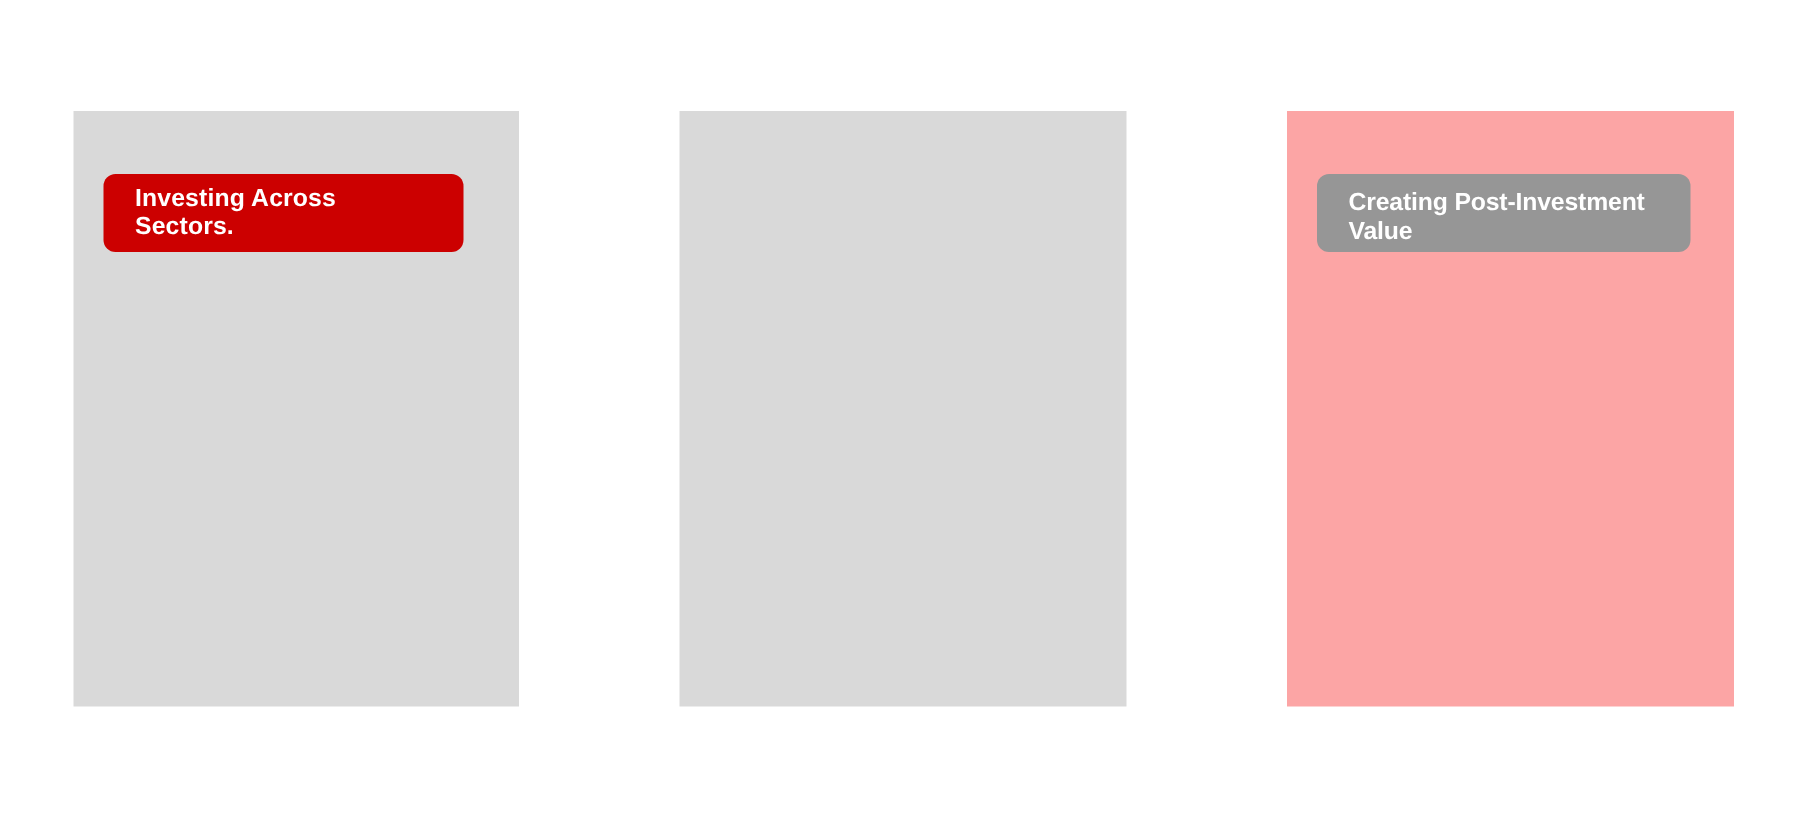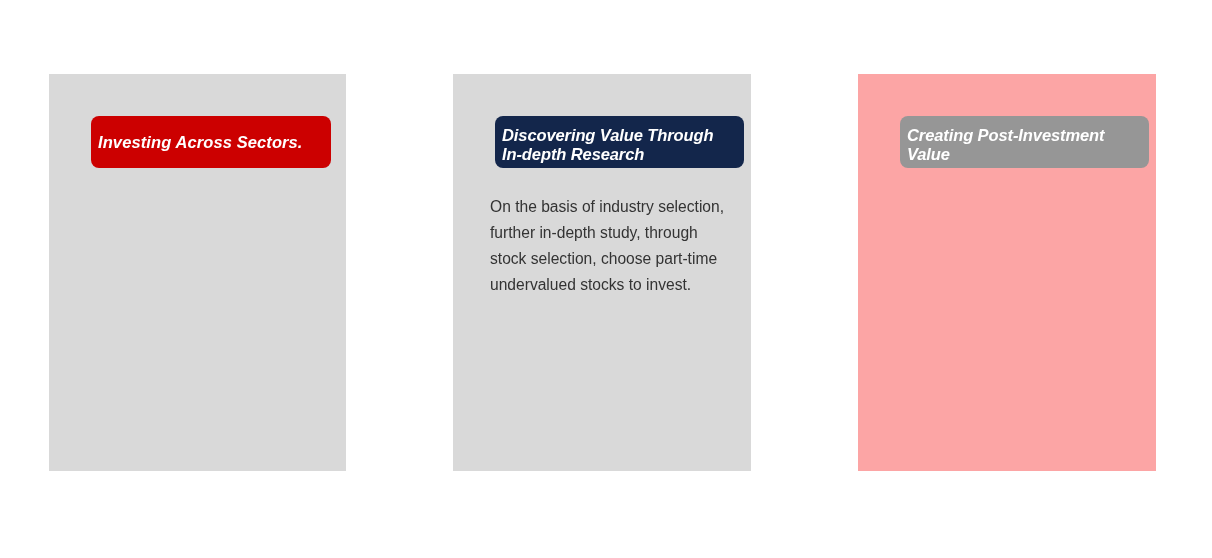--- a/index.html
+++ b/index.html
@@ -34,29 +34,28 @@
   }
 
   .card.card-1 { left: 49px;  width: 297px; }
   .card.card-2 { left: 453px; width: 298px; }
   .card.card-3 { left: 858px; width: 298px; }
 
   
   .card-badge {
     position: absolute;
     top: 42px;
-    left: 42px;
+    left: 20px;
     width: 240px;
     min-height: 52px;
     border-radius: 8px;
     box-sizing: border-box;
-    padding: 0 7px;
+    padding: 0 21px;
     display: flex;
     align-items: center;
-    font-style: italic;
   }
   .card-2 .card-badge,
   .card-3 .card-badge {
     width: 249px;
     align-items: flex-start;
     padding-top: 10px;
   }
 
   .card-badge-title {
     color: #ffffff;
@@ -86,24 +85,20 @@
 
 <div id="card-deck">
 
   <div class="card card-1" style="background: rgb(217, 217, 217);">
     <div class="card-badge" style="background: rgb(204, 0, 0);">
       <span class="card-badge-title">Investing Across Sectors.</span>
     </div>
   </div>
 
   <div class="card card-2" style="background: rgb(217, 217, 217);">
-    <div class="card-badge" style="background: rgb(19, 38, 75);">
-      <span class="card-badge-title">Discovering Value Through In-depth Research</span>
-    </div>
-    <div class="card-body" style="color: rgb(51, 51, 51);">On the basis of industry selection, further in-depth study, through stock selection, choose part-time undervalued stocks to invest.</div>
   </div>
 
   <div class="card card-3" style="background: #fca5a5;">
     <div class="card-badge" style="background: rgb(150, 150, 150);">
       <span class="card-badge-title">Creating Post-Investment Value</span>
     </div>
   </div>
 
 </div>
 

